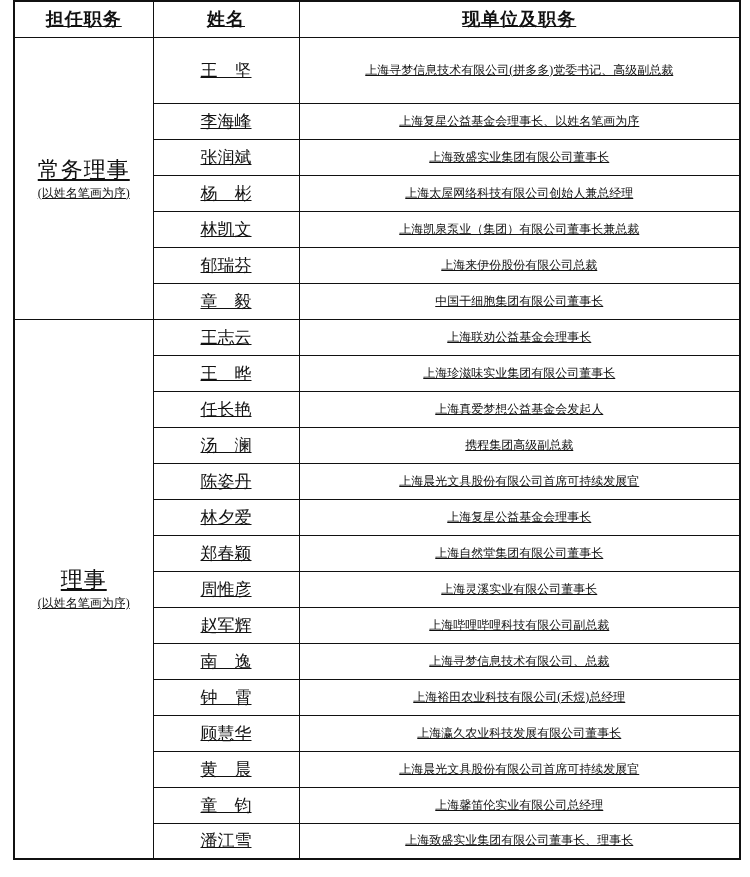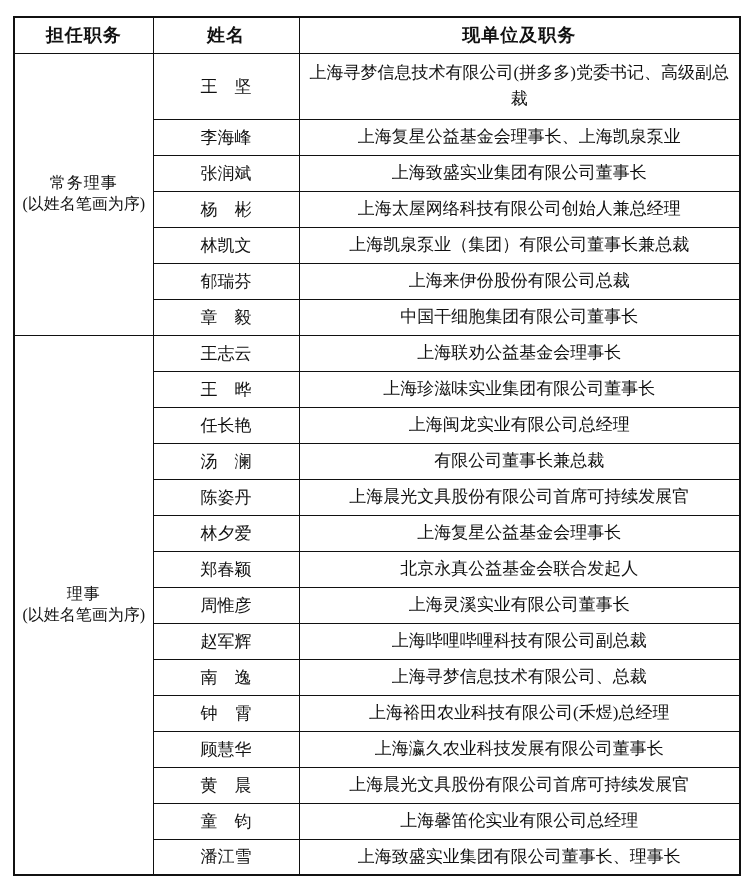--- a/index.html
+++ b/index.html
@@ -8,21 +8,22 @@
     background: #ffffff;
   }
   body {
     width: 750px;
     height: 877px;
     font-family: "Liberation Serif", "DejaVu Serif", serif;
     color: #111111;
     overflow: hidden;
   }
   .table-wrap {
-    padding: 16px 0 0 13px;
+    padding: 0 0 0 13px;
+    text-decoration: underline;
   }
   table.board {
     border-collapse: collapse;
     table-layout: fixed;
     width: 726px;
     background: #ffffff;
     border: 2px solid #111111;
   }
   table.board th,
   table.board td {
@@ -44,32 +45,32 @@
   }
   tr.member-row { height: 36px; }
   tr.member-row.tall { height: 66px; }
 
   td.col-name {
     font-size: 17px;
     white-space: nowrap;
     margin-top: 24px;
   }
   td.col-org {
-    font-size: 17px;
+    font-size: 12px;
     line-height: 1.55;
   }
   td.col-group {
     font-size: 17px;
   }
   .group-title {
-    font-size: 16px;
+    font-size: 22px;
     letter-spacing: 1px;
   }
   .group-note {
-    font-size: 16px;
+    font-size: 12px;
     margin-top: 0;
     white-space: nowrap;
   }
 </style>
 </head>
 <body>
 
 <div class="table-wrap">
   <table class="board">
     <colgroup>
@@ -89,21 +90,21 @@
       <tr class="member-row tall">
         <td class="col-group" rowspan="7">
           <div class="group-title">常务理事</div>
           <div class="group-note">(以姓名笔画为序)</div>
         </td>
         <td class="col-name">王　坚</td>
         <td class="col-org">上海寻梦信息技术有限公司(拼多多)党委书记、高级副总裁</td>
       </tr>
       <tr class="member-row">
         <td class="col-name">李海峰</td>
-        <td class="col-org">上海复星公益基金会理事长、上海凯泉泵业</td>
+        <td class="col-org">上海复星公益基金会理事长、以姓名笔画为序</td>
       </tr>
       <tr class="member-row">
         <td class="col-name">张润斌</td>
         <td class="col-org">上海致盛实业集团有限公司董事长</td>
       </tr>
       <tr class="member-row">
         <td class="col-name">杨　彬</td>
         <td class="col-org">上海太屋网络科技有限公司创始人兼总经理</td>
       </tr>
       <tr class="member-row">
@@ -126,37 +127,37 @@
         </td>
         <td class="col-name">王志云</td>
         <td class="col-org">上海联劝公益基金会理事长</td>
       </tr>
       <tr class="member-row">
         <td class="col-name">王　晔</td>
         <td class="col-org">上海珍滋味实业集团有限公司董事长</td>
       </tr>
       <tr class="member-row">
         <td class="col-name">任长艳</td>
-        <td class="col-org">上海闽龙实业有限公司总经理</td>
+        <td class="col-org">上海真爱梦想公益基金会发起人</td>
       </tr>
       <tr class="member-row">
         <td class="col-name">汤　澜</td>
-        <td class="col-org">有限公司董事长兼总裁</td>
+        <td class="col-org">携程集团高级副总裁</td>
       </tr>
       <tr class="member-row">
         <td class="col-name">陈姿丹</td>
         <td class="col-org">上海晨光文具股份有限公司首席可持续发展官</td>
       </tr>
       <tr class="member-row">
         <td class="col-name">林夕爱</td>
         <td class="col-org">上海复星公益基金会理事长</td>
       </tr>
       <tr class="member-row">
         <td class="col-name">郑春颖</td>
-        <td class="col-org">北京永真公益基金会联合发起人</td>
+        <td class="col-org">上海自然堂集团有限公司董事长</td>
       </tr>
       <tr class="member-row">
         <td class="col-name">周惟彦</td>
         <td class="col-org">上海灵溪实业有限公司董事长</td>
       </tr>
       <tr class="member-row">
         <td class="col-name">赵军辉</td>
         <td class="col-org">上海哔哩哔哩科技有限公司副总裁</td>
       </tr>
       <tr class="member-row">

